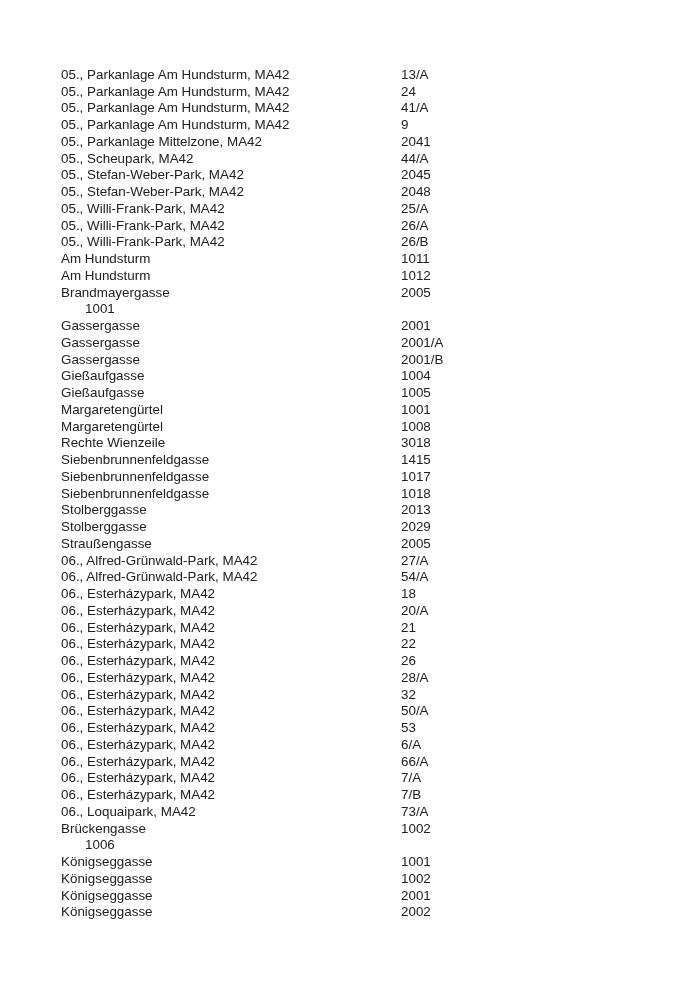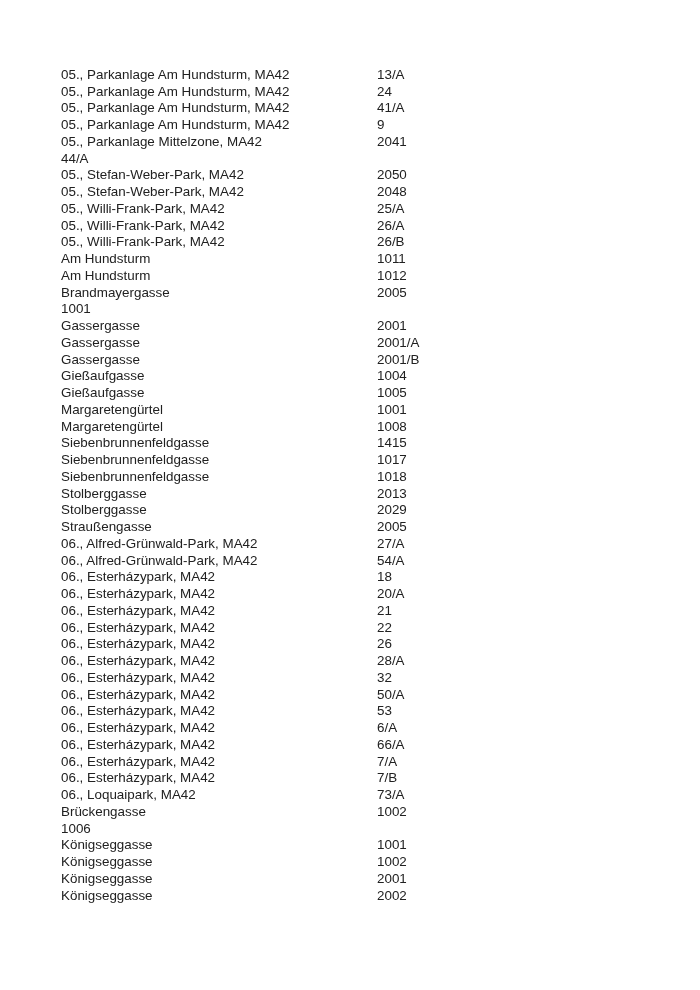--- a/index.html
+++ b/index.html
@@ -28,20 +28,21 @@
     font-size: 13.4px;
     color: #212121;
     white-space: nowrap;
   }
   .row .name {
     width: 316px;
     flex: 0 0 316px;
   }
   .row .id {
     flex: 0 0 auto;
+    margin-left: 24px;
   }
 </style>
 </head>
 <body>
 
 <div class="page">
   <div class="list" id="location-list">
   <div class="row">
     <span class="name">05., Parkanlage Am Hundsturm, MA42</span>
     <span class="id">13/A</span>
@@ -61,26 +62,27 @@
     <span class="name">05., Parkanlage Am Hundsturm, MA42</span>
     <span class="id">9</span>
   </div>
 
   <div class="row">
     <span class="name">05., Parkanlage Mittelzone, MA42</span>
     <span class="id">2041</span>
   </div>
 
   <div class="row">
+    <span class="name">05., Scheupark, MA42</span>
     <span class="id">44/A</span>
   </div>
 
   <div class="row">
     <span class="name">05., Stefan-Weber-Park, MA42</span>
-    <span class="id">2050</span>
+    <span class="id">2045</span>
   </div>
 
   <div class="row">
     <span class="name">05., Stefan-Weber-Park, MA42</span>
     <span class="id">2048</span>
   </div>
 
   <div class="row">
     <span class="name">05., Willi-Frank-Park, MA42</span>
     <span class="id">25/A</span>
@@ -143,20 +145,24 @@
   <div class="row">
     <span class="name">Margaretengürtel</span>
     <span class="id">1001</span>
   </div>
 
   <div class="row">
     <span class="name">Margaretengürtel</span>
     <span class="id">1008</span>
   </div>
 
+  <div class="row">
+    <span class="name">Rechte Wienzeile</span>
+    <span class="id">3018</span>
+  </div>
 
   <div class="row">
     <span class="name">Siebenbrunnenfeldgasse</span>
     <span class="id">1415</span>
   </div>
 
   <div class="row">
     <span class="name">Siebenbrunnenfeldgasse</span>
     <span class="id">1017</span>
   </div>

